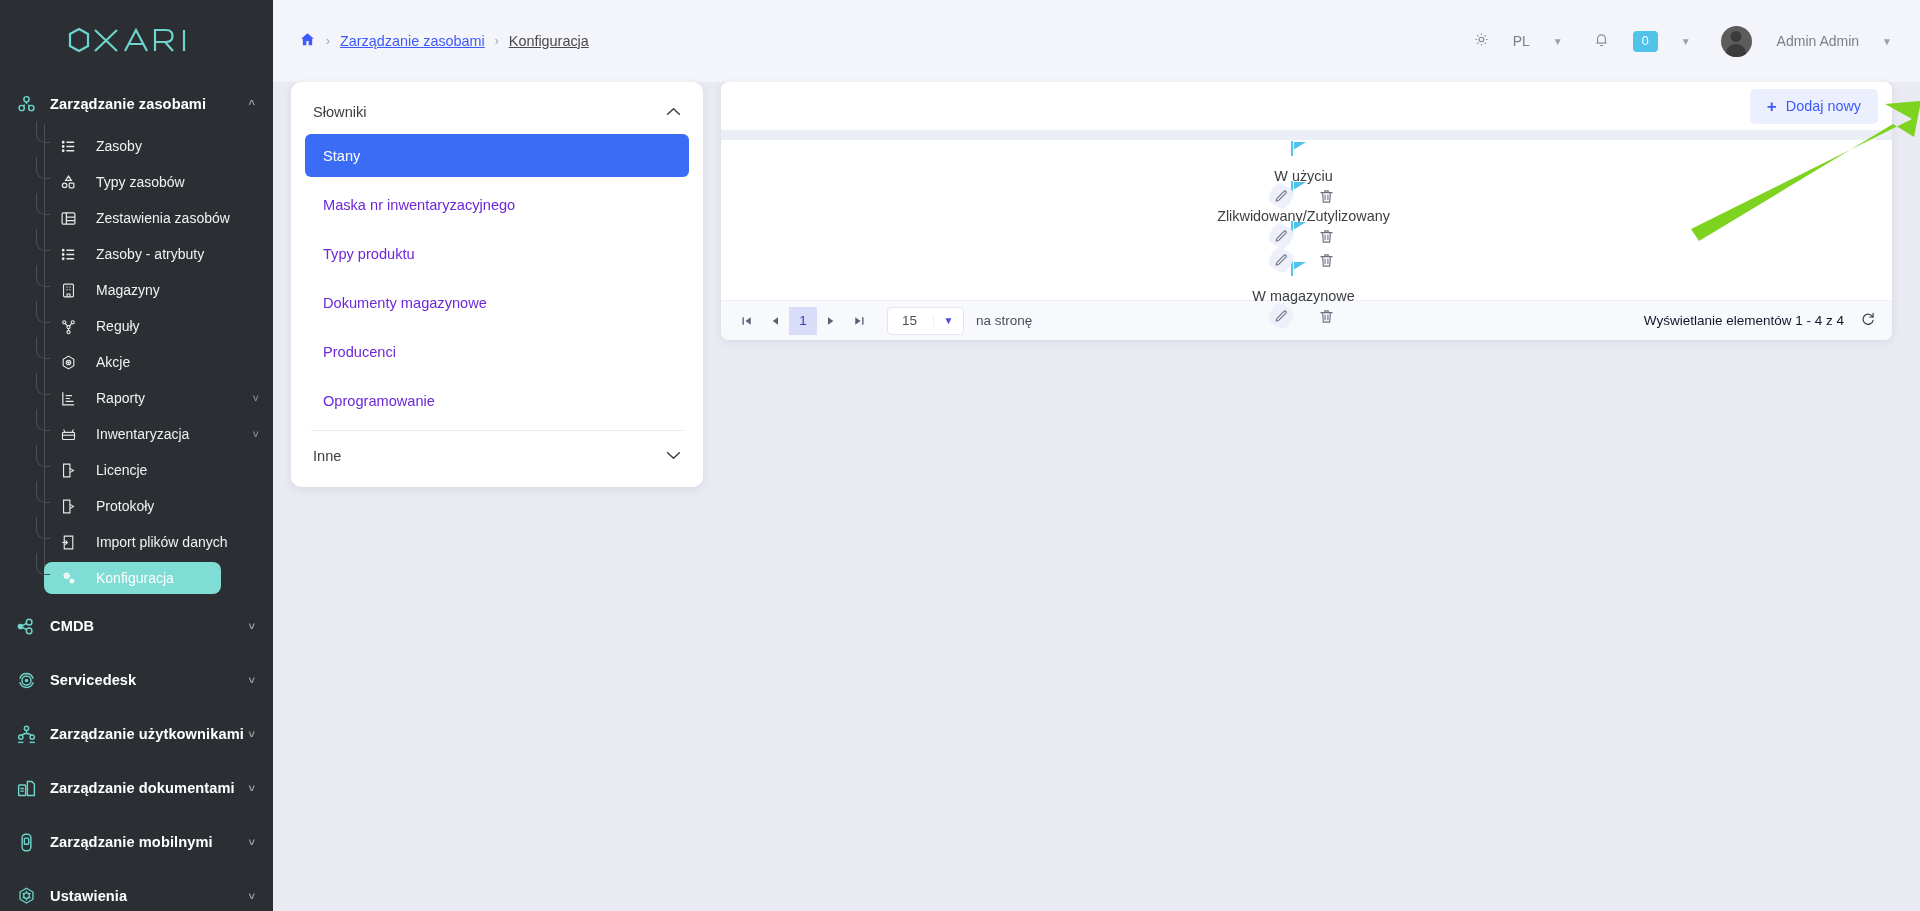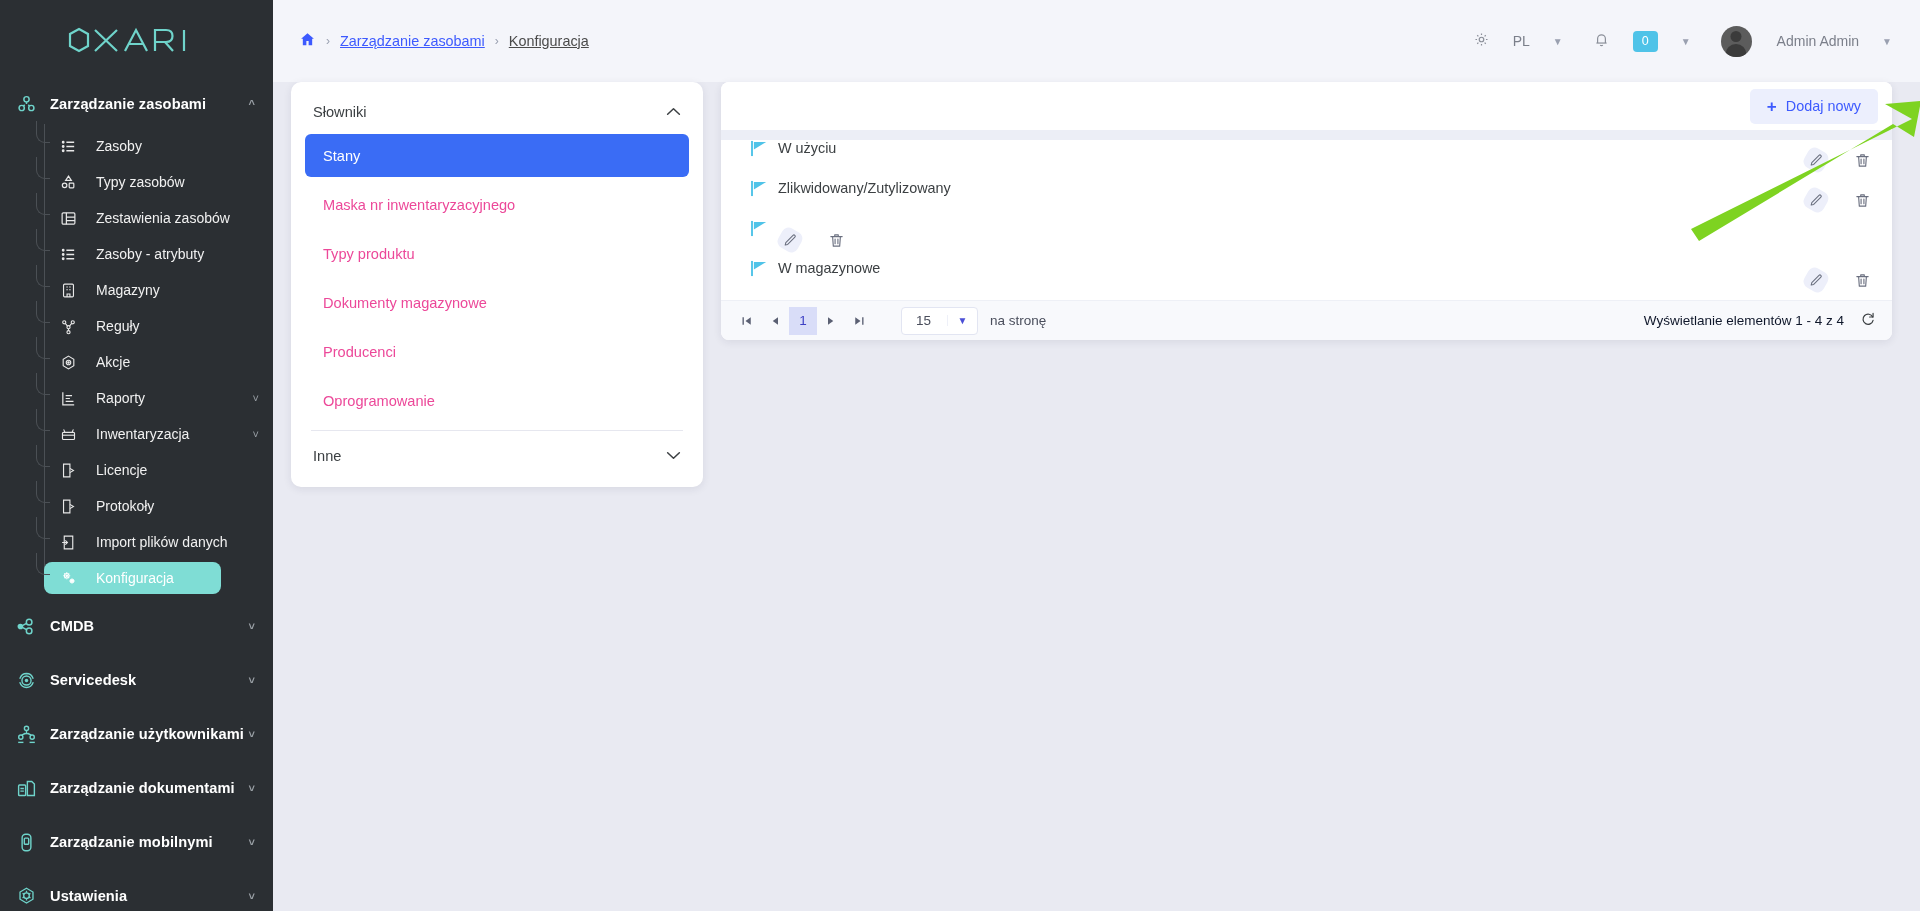--- a/index.html
+++ b/index.html
@@ -102,21 +102,21 @@
     padding: 8px 0 6px 0;
   }
   .dict-head {
     display: flex; align-items: flex-start; justify-content: space-between;
     padding: 14px 22px 14px 22px; font-size: 14.6px; color: #3c4043; cursor: pointer;
   }
   .dict-head .chev { color: #3c4043; font-size: 13px; }
   .dict-list { padding: 0 14px; }
   .dict-item {
     height: 43px; display: flex; align-items: center;
-    padding-left: 18px; font-size: 14.6px; color: #ec4899;
+    padding-left: 18px; font-size: 14.6px; color: #6d28d9;
     border-radius: 6px; cursor: pointer; margin-bottom: 6px;
   }
   .dict-item.sel { background: #3a6cf5; color: #ffffff; }
   .dict-sep { height: 1px; background: #e6e7ef; margin: 8px 20px 0 20px; }
 
   
   #data-card { flex: 1; min-width: 0; }
   .panel {
     background: #fff; border-radius: 8px;
     box-shadow: 0 2px 9px rgba(30,35,70,.09); overflow: hidden;
@@ -130,22 +130,22 @@
     background: #eceffd; color: #3d5afe;
     border: none; border-radius: 5px;
     font-size: 14.4px; font-family: inherit;
     padding: 9px 17px; cursor: pointer;
   }
   .add-btn .plus { font-size: 17px; line-height: 1; font-weight: bold; }
 
   .grid-head { height: 10px; background: #eceef6; }
 
   .row {
-    height: 40px; display: flex; 
-    padding: 0 18px 0 29px; background: #fff;
+    height: 40px; display: flex; align-items: center;
+    padding: 0 18px 0 12px; background: #fff; flex-direction: column;
   }
   .row .flag { width: 28px; flex: 0 0 28px; }
   .row .rlabel { flex: 1; font-size: 14.4px; color: #3c4043; }
   .row .acts { display: flex; align-items: center; gap: 22px; }
   .icon-btn {
     width: 24px; height: 24px; display: flex; align-items: center; justify-content: center;
     cursor: pointer; background: none; border: none; padding: 0;
   }
   .pencil-bg {
     background: #edeffa; border-radius: 7px;
@@ -163,21 +163,21 @@
   .pager-left { display: flex; align-items: center; gap: 0; }
   .pg-btn {
     width: 28px; height: 28px; display: flex; align-items: center; justify-content: center;
     color: #5b6073; font-size: 11px; cursor: pointer; background: none; border: none;
   }
   .pg-num {
     min-width: 28px; height: 28px; display: flex; align-items: center; justify-content: center;
     background: #d9ddf8; color: #3d3fc4; font-size: 13.5px; cursor: pointer;
   }
   .pp-select {
-    display: flex; align-items: center; margin-left: 28px;
+    display: flex; align-items: center; margin-left: 14px;
     border: 1px solid #e2e5f2; border-radius: 4px; height: 28px; overflow: hidden;
     background: #fff; cursor: pointer;
   }
   .pp-select .val { padding: 0 16px 0 14px; font-size: 13.5px; color: #4a4e5c; }
   .pp-select .arw { width: 30px; text-align: center; color: #4b4fd6; font-size: 10px; border-left: 1px solid #eef0f8; }
   .pp-label { margin-left: 12px; font-size: 13.5px; color: #4a4e5c; }
   .pager-right { display: flex; align-items: center; gap: 16px; font-size: 13.5px; color: #0f172a; }
 
   
   #annot { position: absolute; left: 0; top: 0; pointer-events: none; }

